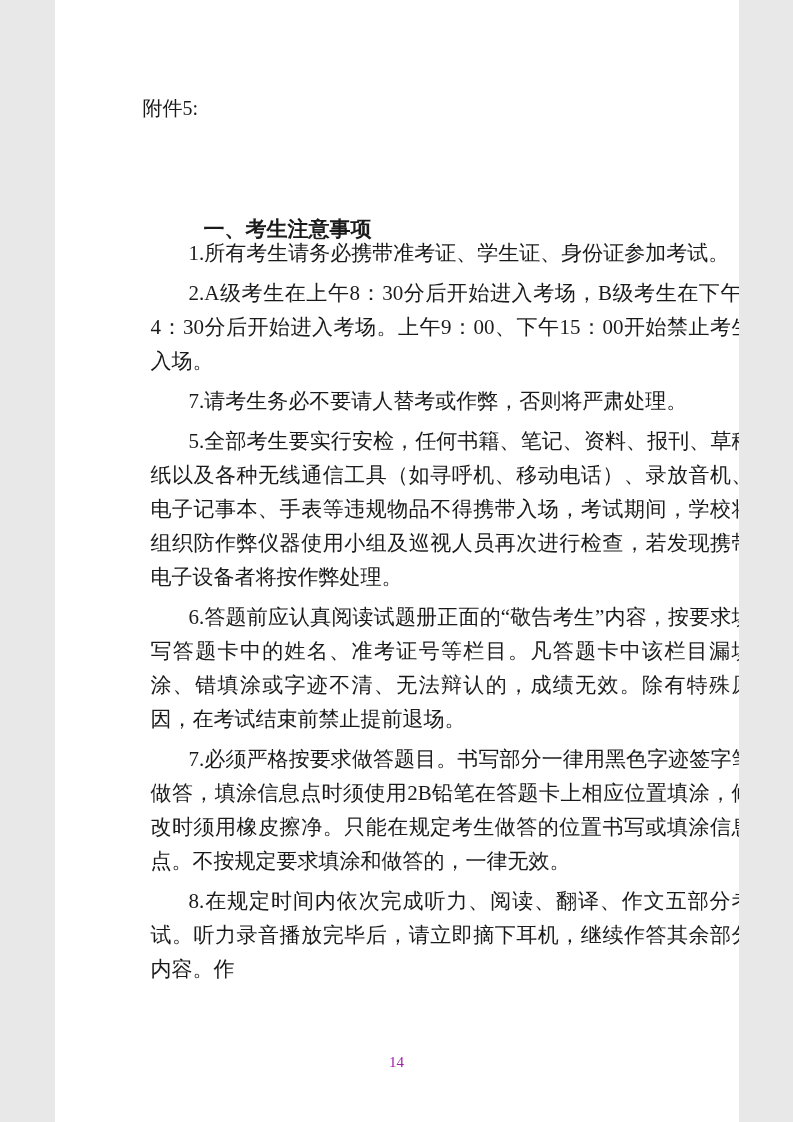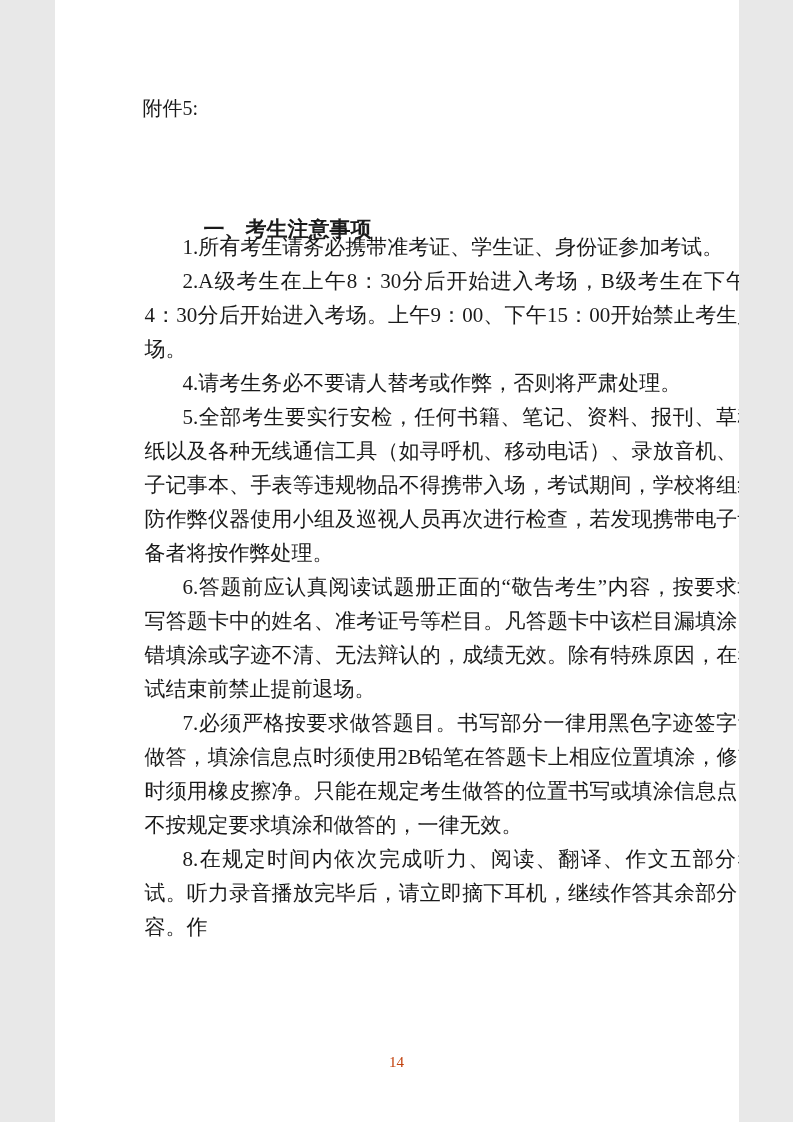--- a/index.html
+++ b/index.html
@@ -51,49 +51,49 @@
   .body-text {
     position: absolute;
     left: 90px;
     top: 230px;
     width: 614px;
     font-size: 21px;
     line-height: 34px;
     text-align: justify;
   }
   .body-text p {
-    margin: 0;
+    margin: 6px;
     text-indent: 38px;
     word-break: break-all;
   }
   .page-number {
     position: absolute;
     left: 0;
     top: 1052px;
     width: 100%;
     text-align: center;
     font-size: 15px;
     line-height: 20px;
-    color: #c2410c;
+    color: #a21caf;
   }
 </style>
 </head>
 <body>
 
 <div class="page">
 
   <div class="attachment-label">附件5:</div>
 
 
   <h2 class="section-heading">一、考生注意事项</h2>
 
   <div class="body-text">
     <p>1.所有考生请务必携带准考证、学生证、身份证参加考试。</p>
     <p>2.A级考生在上午8：30分后开始进入考场，B级考生在下午14：30分后开始进入考场。上午9：00、下午15：00开始禁止考生入场。</p>
-    <p>4.请考生务必不要请人替考或作弊，否则将严肃处理。</p>
+    <p>7.请考生务必不要请人替考或作弊，否则将严肃处理。</p>
     <p>5.全部考生要实行安检，任何书籍、笔记、资料、报刊、草稿纸以及各种无线通信工具（如寻呼机、移动电话）、录放音机、电子记事本、手表等违规物品不得携带入场，考试期间，学校将组织防作弊仪器使用小组及巡视人员再次进行检查，若发现携带电子设备者将按作弊处理。</p>
     <p>6.答题前应认真阅读试题册正面的“敬告考生”内容，按要求填写答题卡中的姓名、准考证号等栏目。凡答题卡中该栏目漏填涂、错填涂或字迹不清、无法辩认的，成绩无效。除有特殊原因，在考试结束前禁止提前退场。</p>
     <p>7.必须严格按要求做答题目。书写部分一律用黑色字迹签字笔做答，填涂信息点时须使用2B铅笔在答题卡上相应位置填涂，修改时须用橡皮擦净。只能在规定考生做答的位置书写或填涂信息点。不按规定要求填涂和做答的，一律无效。</p>
     <p>8.在规定时间内依次完成听力、阅读、翻译、作文五部分考试。听力录音播放完毕后，请立即摘下耳机，继续作答其余部分内容。作</p>
   </div>
 
   <div class="page-number">14</div>
 
 </div>
 

